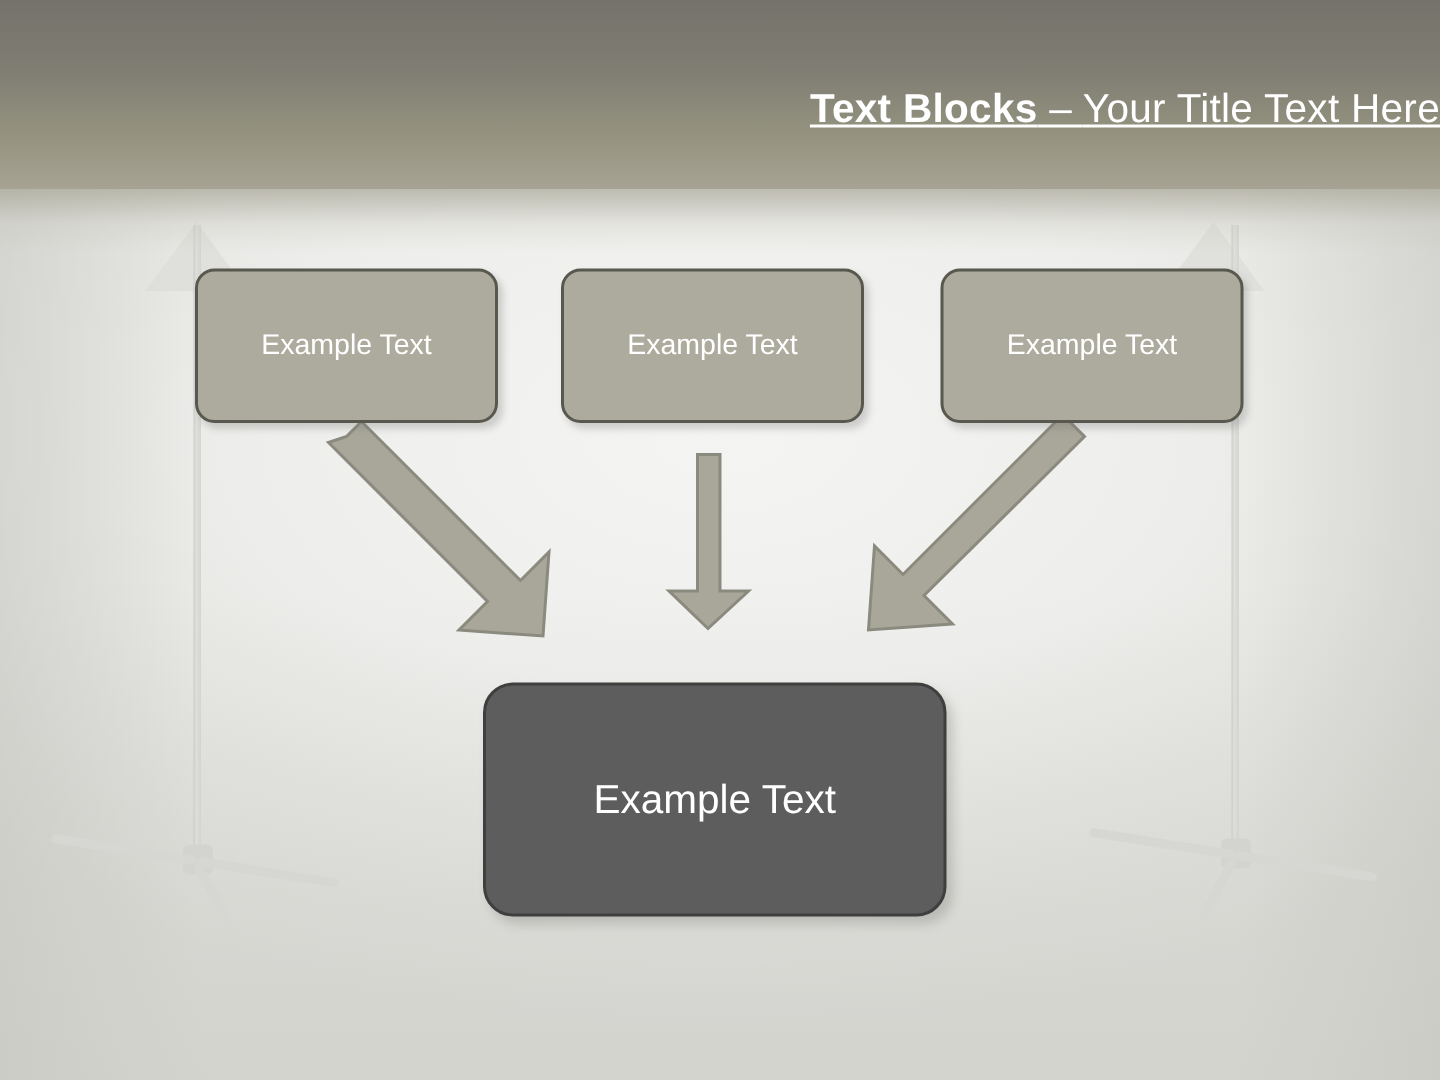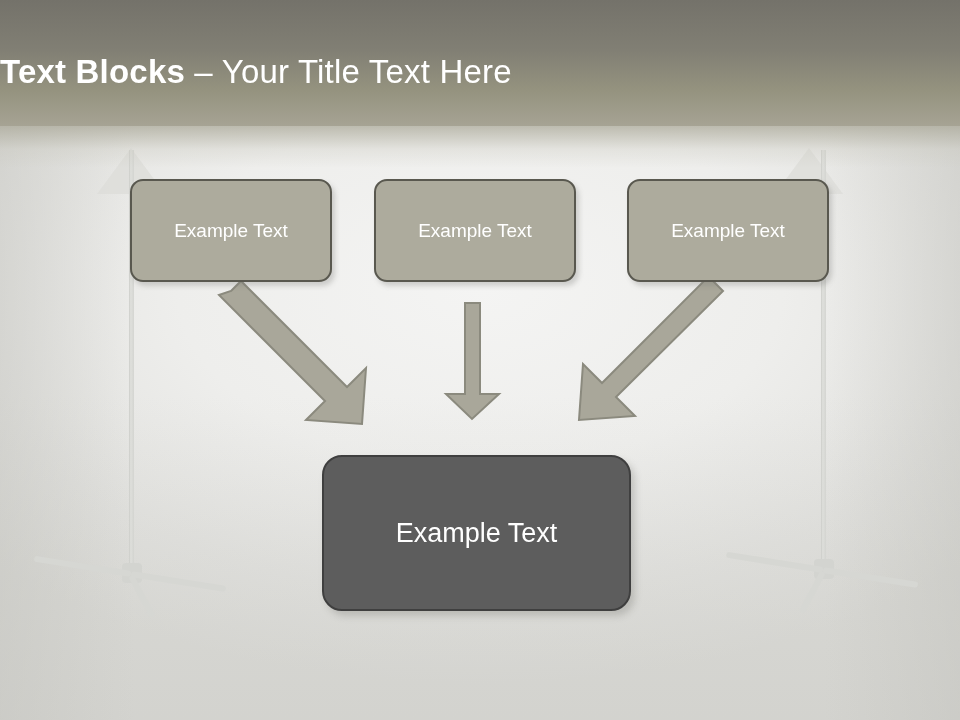--- a/index.html
+++ b/index.html
@@ -72,26 +72,27 @@
   .header-fade {
     position: absolute;
     left: 0; top: 126px;
     width: 960px; height: 42px;
     background: linear-gradient(to bottom, rgba(170,168,152,.72) 0%, rgba(200,199,188,.30) 55%, rgba(228,228,224,0) 100%);
   }
   .slide-title {
     position: absolute;
     left: 0; top: 52px;
     width: 960px;
-    text-align: left;
+    text-align: right;
     color: #ffffff;
-    font-size: 33px;
+    font-size: 27px;
     letter-spacing: .2px;
     line-height: 40px;
     white-space: nowrap;
+    text-decoration: underline;
   }
   .slide-title .bold { font-weight: bold; }
   .slide-title .light { font-weight: normal; }
 
   
   .top-box {
     position: absolute;
     width: 198px;
     height: 99px;
     background: #adab9d;

